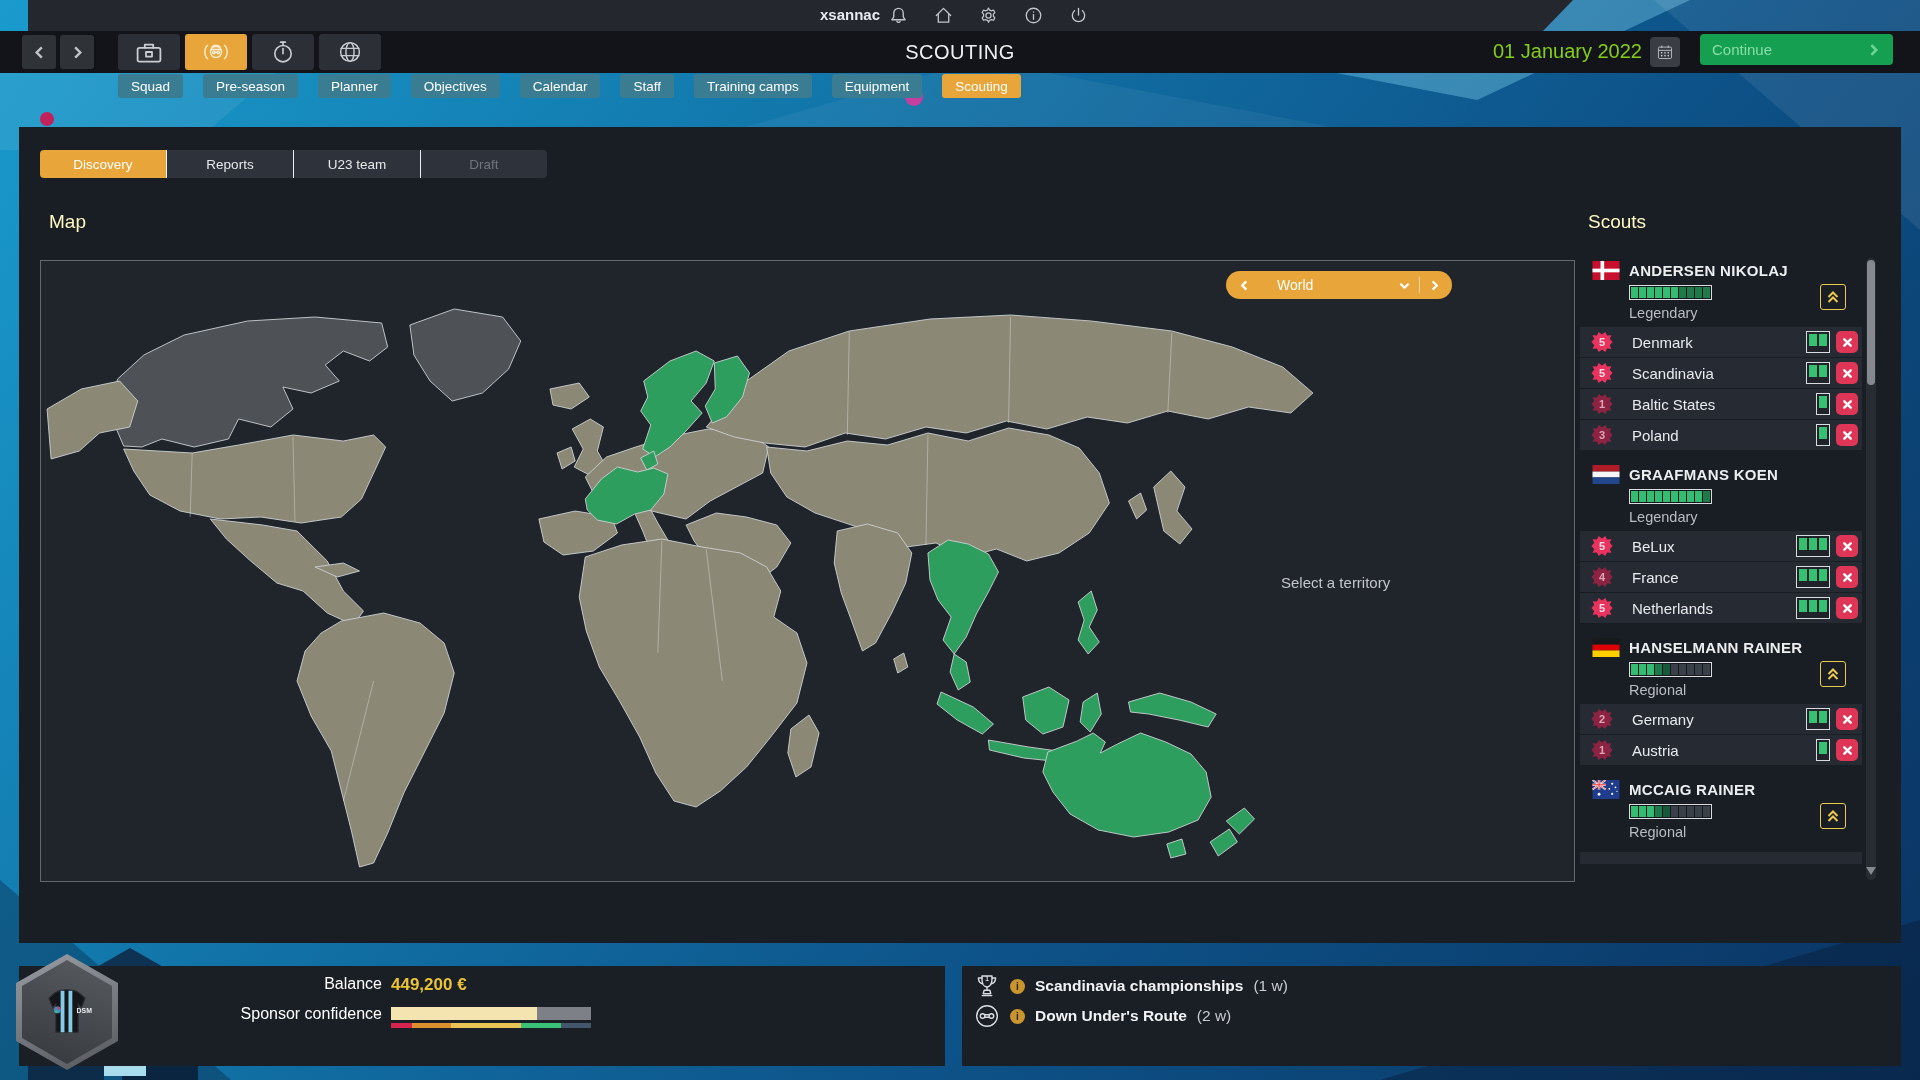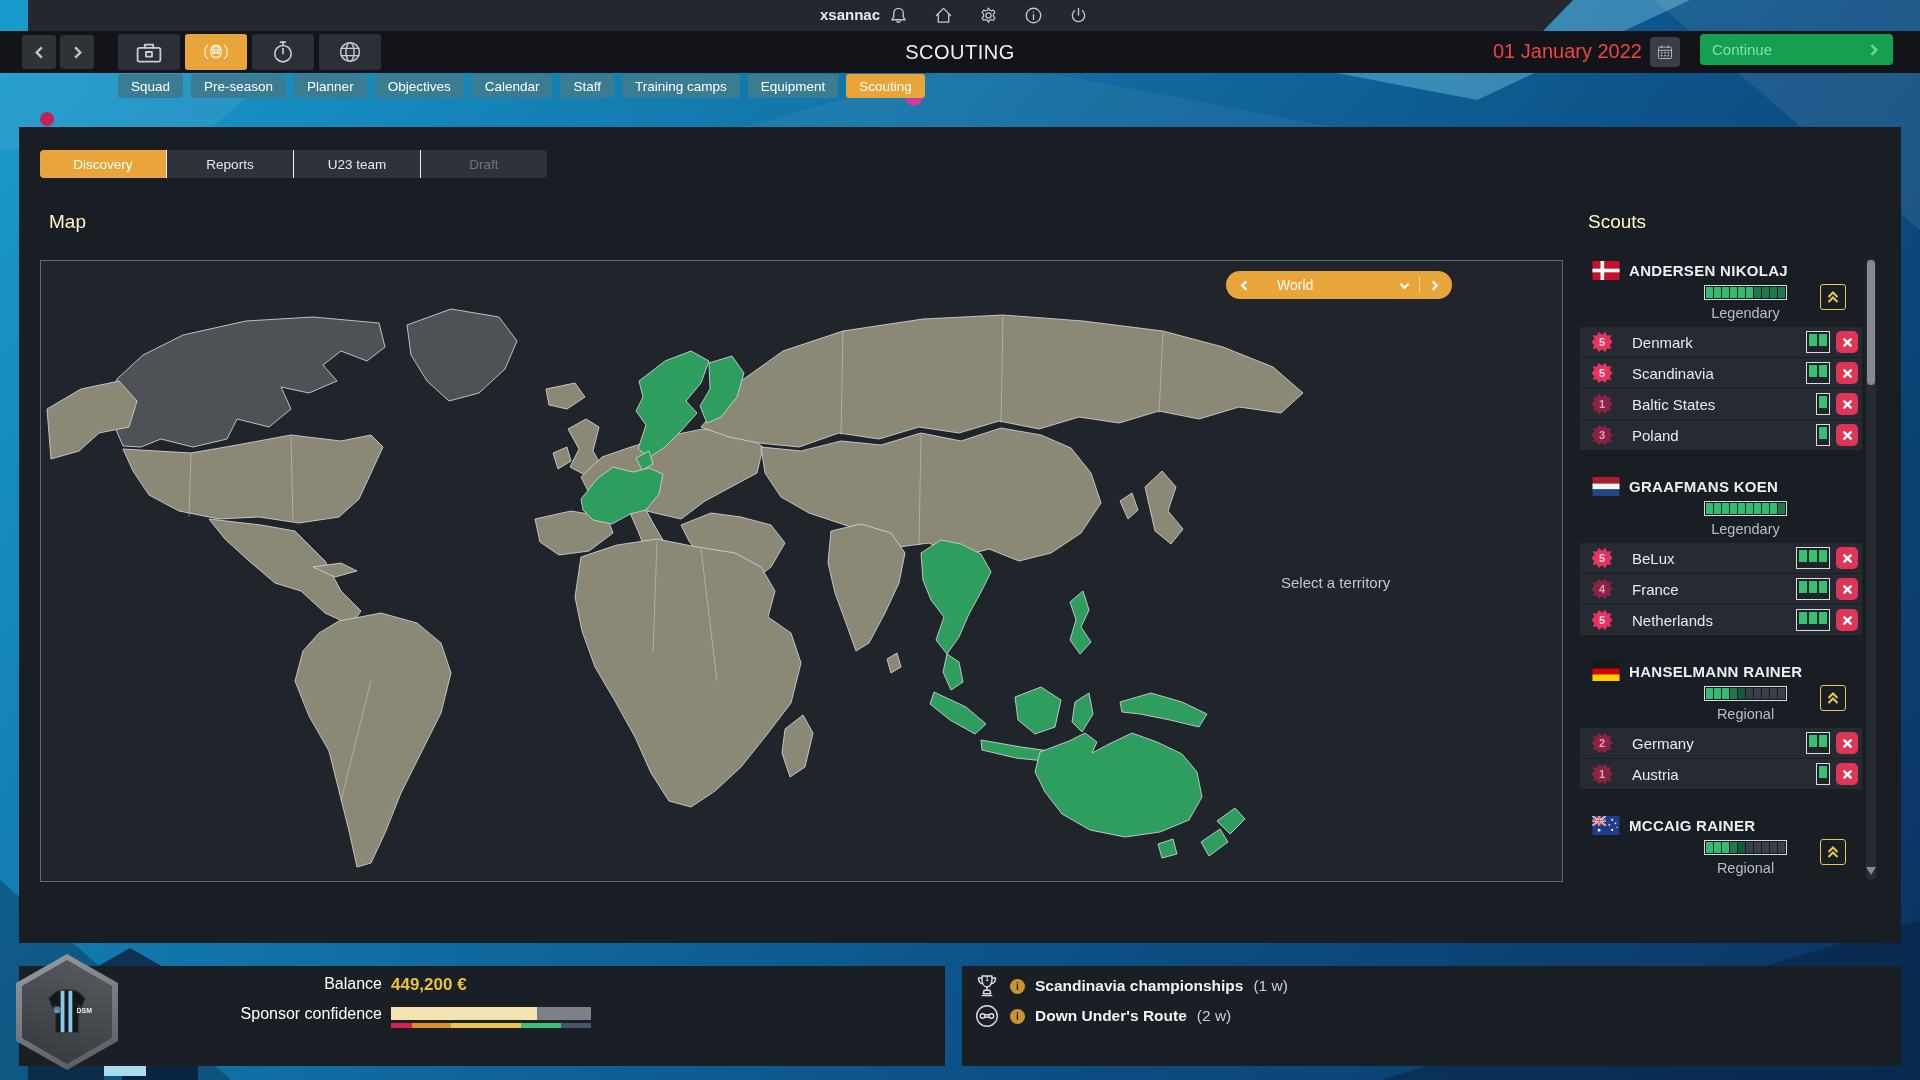--- a/index.html
+++ b/index.html
@@ -35,56 +35,56 @@
   
   .navbar{left:0;top:31px;width:1920px;height:42px;background:#121419;z-index:3;}
   .nav-arrow{position:absolute;top:4px;width:34px;height:34px;background:#2f3237;border:none;border-radius:3px;
     display:flex;align-items:center;justify-content:center;cursor:pointer;}
   .nav-arrow svg{width:15px;height:15px;stroke:#c0c4c9;stroke-width:2.6;fill:none;}
   .nav-modules{position:absolute;left:118px;top:3px;display:flex;gap:5px;}
   .modbtn{width:62px;height:36px;background:#2c2f35;border:none;border-radius:3px;display:flex;align-items:center;justify-content:center;cursor:pointer;}
   .modbtn svg{width:30px;height:24px;}
   .modbtn.active{background:#e8a539;}
   .nav-title{position:absolute;left:810px;top:10px;width:300px;text-align:center;color:#edeff1;font-size:20px;letter-spacing:.5px;}
-  .nav-date{position:absolute;left:1400px;top:9px;width:242px;text-align:right;color:#ef4444;font-size:20px;font-weight:300;}
+  .nav-date{position:absolute;left:1400px;top:9px;width:242px;text-align:right;color:#84cc16;font-size:20px;font-weight:300;}
   .cal-btn{position:absolute;left:1650px;top:6px;width:30px;height:30px;background:#3a3d43;border:none;border-radius:4px;display:flex;align-items:center;justify-content:center;cursor:pointer;}
   .cal-btn svg{width:20px;height:20px;stroke:#cdd1d6;fill:none;}
   .continue-btn{position:absolute;left:1700px;top:3px;width:193px;height:31px;background:#14a050;border:none;border-radius:4px;
     display:flex;align-items:center;cursor:pointer;padding:0 12px;}
   .continue-btn span{color:#8bdcab;font-size:15px;}
   .continue-btn svg{margin-left:auto;width:14px;height:14px;stroke:#6fd498;stroke-width:3;fill:none;}
   
-  .tabstrip{left:118px;top:74px;display:flex;gap:8px;z-index:3;}
+  .tabstrip{left:118px;top:74px;display:flex;gap:20px;z-index:3;}
   .tab{height:24px;padding:0 13px;background:#3a7d92;border-radius:3px;color:#fff;font-size:13.5px;
     display:flex;align-items:center;cursor:pointer;white-space:nowrap;}
   .tab.active{background:#e8a539;}
   
   .panel{left:19px;top:127px;width:1882px;height:816px;background:#191d24;z-index:2;}
   .subtabs{position:absolute;left:21px;top:23px;display:flex;border-radius:4px;overflow:hidden;}
   .subtab{width:126px;height:28px;background:#2e333b;color:#e6e8ea;font-size:13.5px;display:flex;align-items:center;justify-content:center;cursor:pointer;}
   .subtab + .subtab{border-left:1px solid #eceef0;}
   .subtab.active{background:#e8a539;color:#fff;}
   .subtab.disabled{color:#70757c;cursor:default;}
   .sec-heading{position:absolute;color:#fef9c3;font-size:19px;font-weight:400;margin:0;text-align:right;}
   .map-heading{left:30px;top:84px;}
   .scouts-heading{left:1569px;top:84px;}
-  .map-panel{position:absolute;left:21px;top:133px;width:1521px;height:620px;background:#20242b;border:1px solid #64676d;}
+  .map-panel{position:absolute;left:21px;top:133px;width:1521px;height:620px;background:#20242b;border:1px solid #64676d;padding-left:12px;}
   .worldmap{position:absolute;left:0;top:0;width:100%;height:100%;}
   .world-pill{position:absolute;left:1185px;top:10px;width:226px;height:28px;background:#e8a539;border-radius:14px;
     display:flex;align-items:center;color:#fff;cursor:pointer;}
   .world-pill svg{width:11px;height:11px;stroke:#fff;stroke-width:2.4;fill:none;}
   .wp-chevL{margin-left:13px;display:flex;}
   .wp-label{margin-left:27px;font-size:14px;}
   .wp-caret{margin-left:auto;display:flex;}
   .wp-div{width:1px;height:16px;background:rgba(255,255,255,.55);margin:0 9px;}
   .wp-chevR{margin-right:12px;display:flex;}
   .map-hint{position:absolute;left:1240px;top:313px;width:240px;color:#c3c7cc;font-size:15px;}
   
   .scouts{position:absolute;left:1561px;top:131px;width:282px;height:624px;overflow:hidden;}
-  .scout{margin-bottom:24px;position:relative;text-align:center;}
+  .scout{margin-bottom:12px;position:relative;}
   .scout-namerow{display:flex;align-items:center;padding:3px 0 0 12px;}
   .flag{width:28px;height:19px;flex:none;display:flex;}
   .flag svg{width:28px;height:19px;}
   .scout-name{margin-left:9px;color:#eceef0;font-size:15px;font-weight:bold;letter-spacing:.3px;}
   .meter{margin:5px 0 0 49px;display:inline-flex;gap:1px;border:1px solid #d9dcdf;background:#15181d;padding:1px;}
   .seg{width:7px;height:11px;}
   .seg-b{background:#33bd72;}.seg-m{background:#1f7a4a;}.seg-d{background:#15593a;}.seg-g{background:#3a4048;}
   .tier{margin:3px 0 6px 49px;color:#b9bdc3;font-size:14.5px;}
   .expand-btn{position:absolute;right:16px;top:26px;width:26px;height:26px;background:transparent;border:1.5px solid #eec94f;border-radius:3px;
     display:flex;align-items:center;justify-content:center;cursor:pointer;padding:0;}

